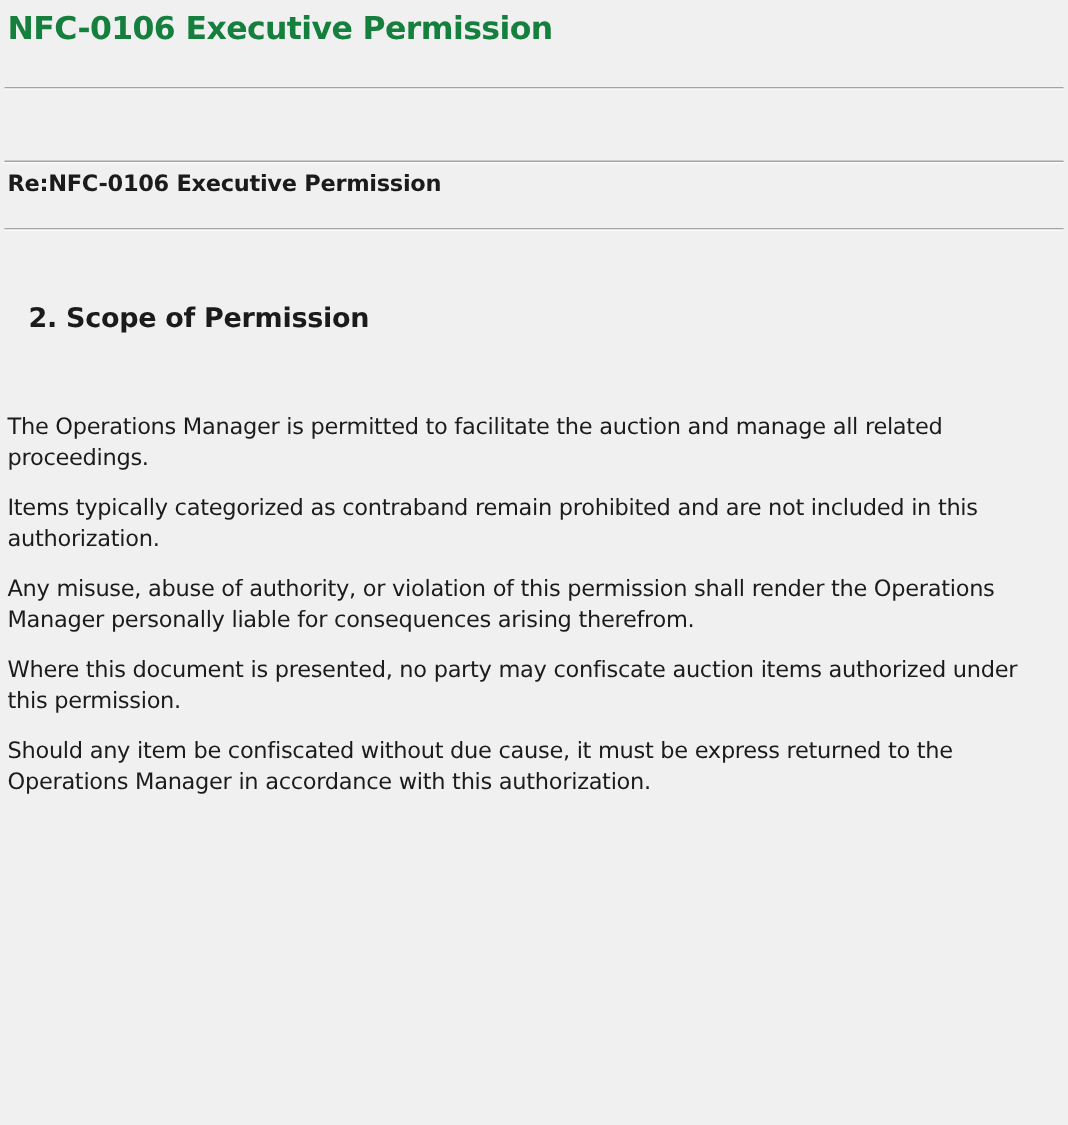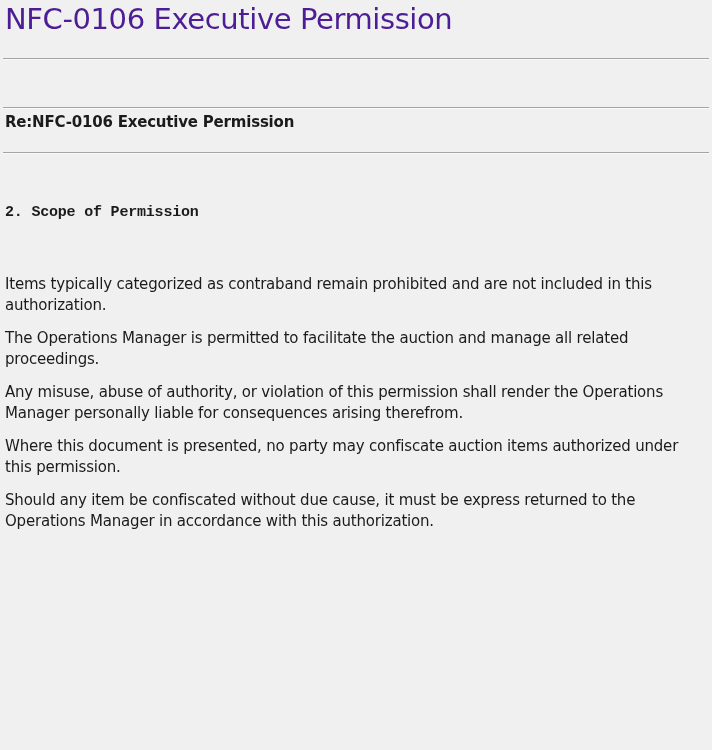--- a/index.html
+++ b/index.html
@@ -14,50 +14,49 @@
     padding: 2px 5px 0;
     background: #f0f0f0;
     color: #1b1b1b;
     font-family: "DejaVu Sans", sans-serif;
     font-size: 15px;
     line-height: 21px;
     letter-spacing: -0.2px;
     overflow: hidden;
   }
   h1.doc-title {
-    font-size: 29px;
+    font-size: 21px;
     line-height: 34px;
     margin: 0;
     letter-spacing: -0.4px;
-    font-weight: normal;
-    color: #4c1d95;
+    font-weight: bold;
+    color: #15803d;
   }
   hr {
     height: 0;
     border: 0;
     border-top: 1px solid #a4a4a4;
     border-bottom: 1px solid #fafafa;
     margin: 0 -2px;
   }
   hr.hr-1 { margin-top: 22px; }
   hr.hr-2 { margin-top: 47px; }
   hr.hr-3 { margin-bottom: 46px; }
   p { margin: 12px 0; }
   p.subject {
     font-weight: bold;
     margin: 3px 0 19px;
     letter-spacing: -0.2px;
   }
   .section-heading {
-    font-size: 15px;
+    font-size: 18px;
     line-height: 21px;
     font-weight: bold;
-    margin: 48px 0 51px;
+    margin: 48px 14px 51px;
     letter-spacing: -0.2px;
-    font-family: Liberation Mono, monospace;
   }
   strong.op-name { font-weight: bold; color: #111111; }
 </style>
 </head>
 <body>
 
 <div class="page">
 
   <h1 class="doc-title">NFC-0106 Executive Permission</h1>
 
@@ -65,23 +64,23 @@
 
   <hr class="hr-2">
 
   <p class="subject">Re:NFC-0106 Executive Permission</p>
 
   <hr class="hr-3">
 
 
   <h3 class="section-heading">2. Scope of Permission</h3>
 
+  <p>The Operations Manager is permitted to facilitate the auction and manage all related proceedings.</p>
+
   <p>Items typically categorized as contraband remain prohibited and are not included in this authorization.</p>
-
-  <p>The Operations Manager is permitted to facilitate the auction and manage all related proceedings.</p>
 
   <p>Any misuse, abuse of authority, or violation of this permission shall render the Operations Manager personally liable for consequences arising therefrom.</p>
 
 
 
   <p>Where this document is presented, no party may confiscate auction items authorized under this permission.</p>
 
   <p>Should any item be confiscated without due cause, it must be express returned to the Operations Manager in accordance with this authorization.</p>
 
 </div>

